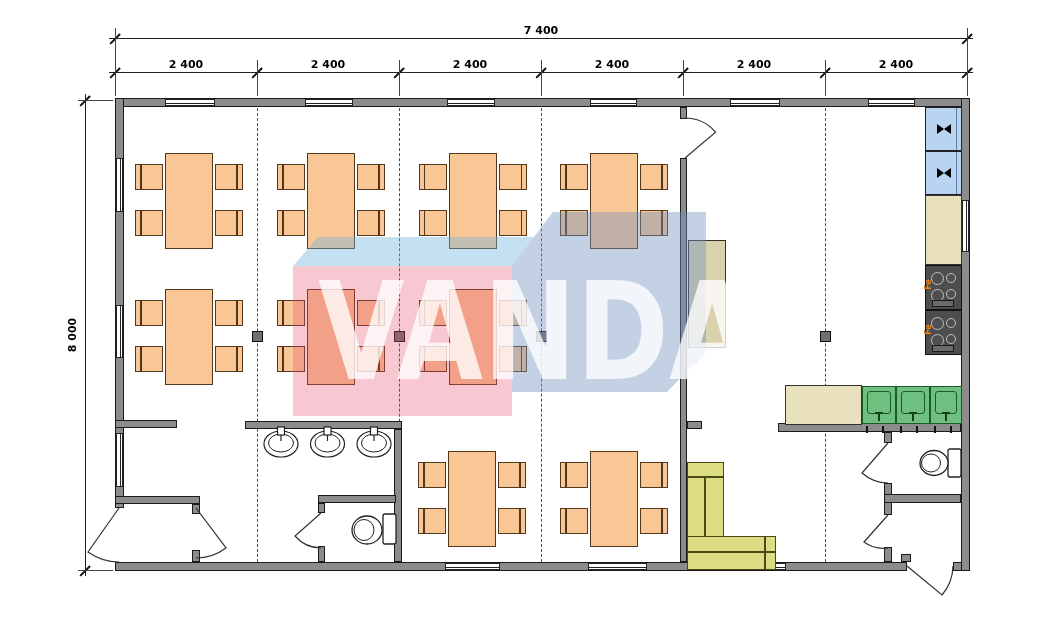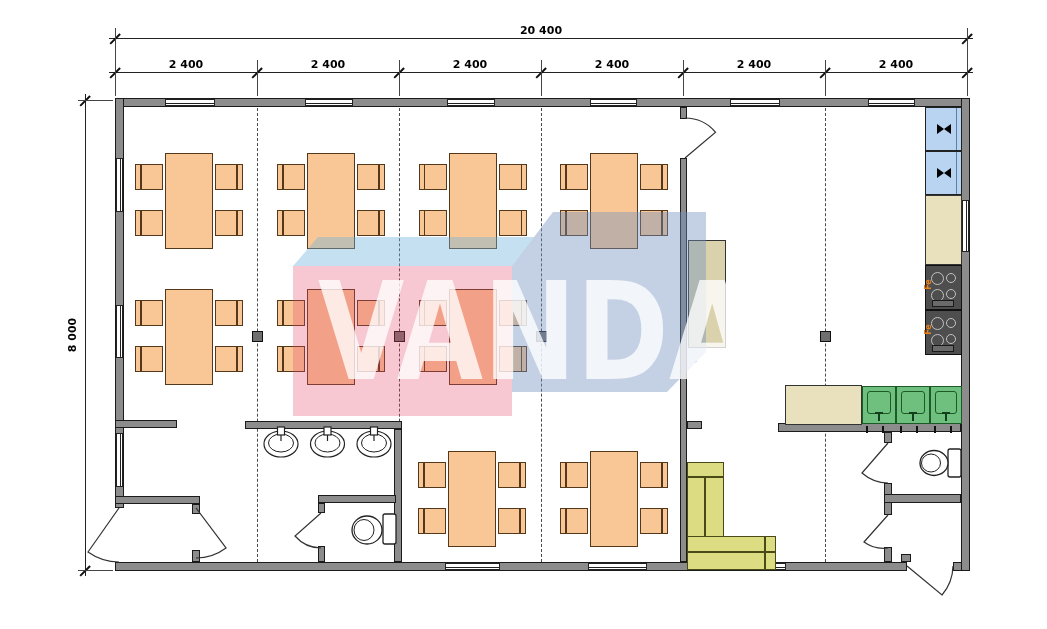--- a/index.html
+++ b/index.html
@@ -290,21 +290,21 @@
     <div class="tick" style="left: 78px; top: 569.7px;"></div>
     <div class="ext" style="left: 115px; top: 28px; width: 1px; height: 68px;"></div>
     <div class="ext" style="left: 967px; top: 28px; width: 1px; height: 68px;"></div>
     <div class="ext" style="left: 257px; top: 60px; width: 1px; height: 36px;"></div>
     <div class="ext" style="left: 399px; top: 60px; width: 1px; height: 36px;"></div>
     <div class="ext" style="left: 541px; top: 60px; width: 1px; height: 36px;"></div>
     <div class="ext" style="left: 683px; top: 60px; width: 1px; height: 36px;"></div>
     <div class="ext" style="left: 825px; top: 60px; width: 1px; height: 36px;"></div>
     <div class="ext" style="left: 78px; top: 100px; width: 35px; height: 1px;"></div>
     <div class="ext" style="left: 78px; top: 570px; width: 35px; height: 1px;"></div>
-    <div class="dim-label" style="left: 541px; top: 24px;">20 400</div>
+    <div class="dim-label" style="left: 541px; top: 24px;">7 400</div>
     <div class="dim-label" style="left: 186px; top: 58px;">2 400</div>
     <div class="dim-label" style="left: 328px; top: 58px;">2 400</div>
     <div class="dim-label" style="left: 470px; top: 58px;">2 400</div>
     <div class="dim-label" style="left: 612px; top: 58px;">2 400</div>
     <div class="dim-label" style="left: 754px; top: 58px;">2 400</div>
     <div class="dim-label" style="left: 896px; top: 58px;">2 400</div>
     <div class="dim-label rot" style="left: 72px; top: 335px;">8 000</div>
   </div>
 
 </body></html>

